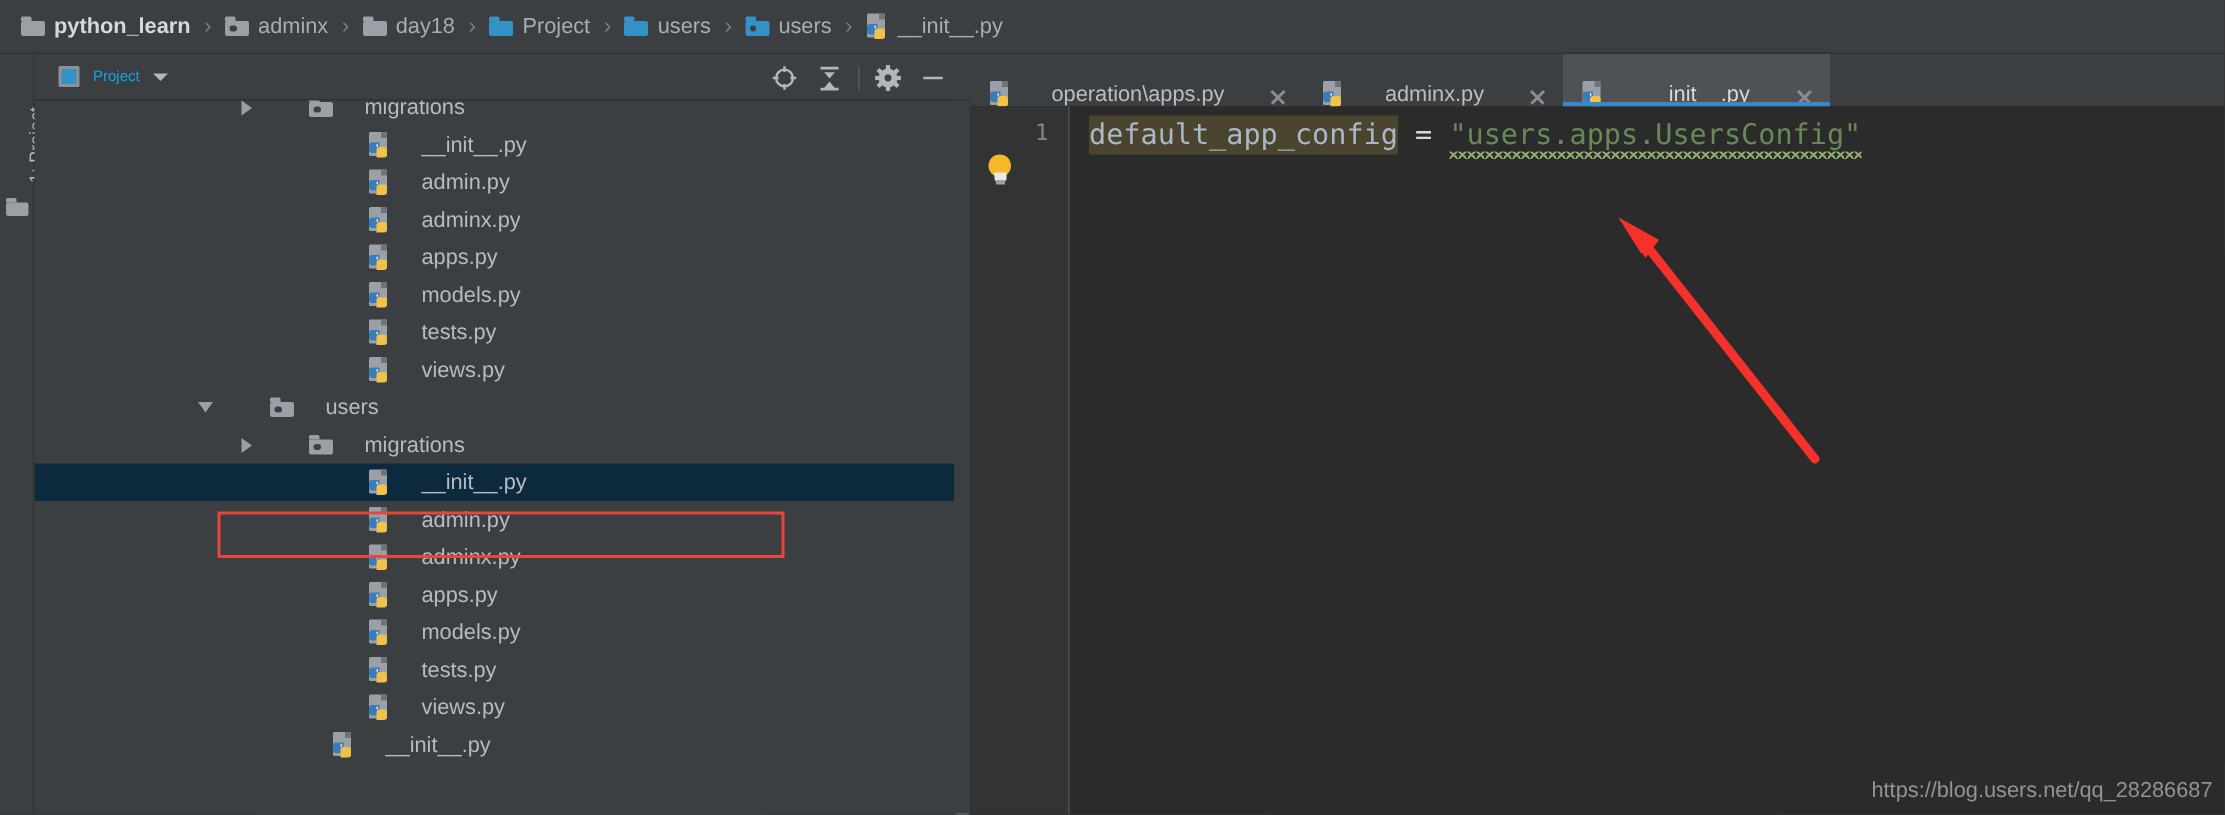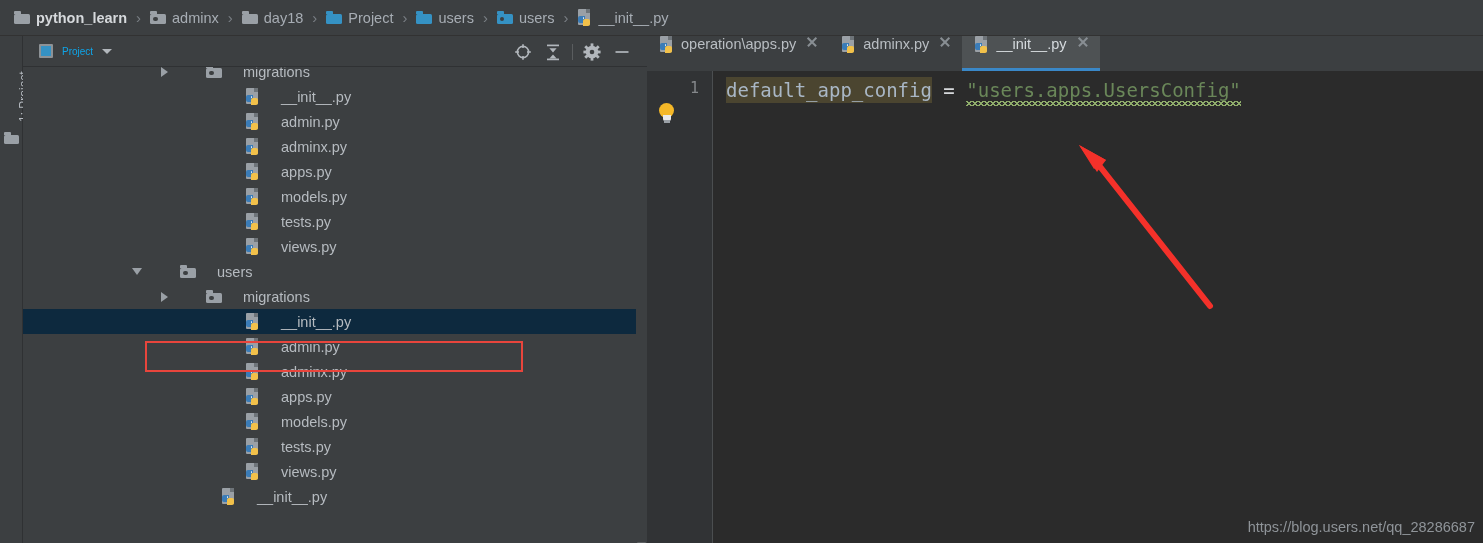--- a/index.html
+++ b/index.html
@@ -167,22 +167,22 @@
   
   .editor-area {
     position: absolute; left: 647px; top: 36px; width: 836px; height: 507px;
     background: #2b2b2b;
   }
   .tabbar {
     position: relative; height: 35px; width: 836px; background: #3c3f41;
     display: flex; align-items: stretch;
   }
   .etab {
-    position: relative; display: flex; align-items: flex-start;
-    padding: 0 11px 0 12px; height: 35px; background: #3c3f41;
+    position: relative; display: flex; align-items: flex-end;
+    padding: 0 11px 0 12px; height: 35px; background: #3c3f41; gap: 20px;
   }
   .etab.active { background: #4e5254; }
   .etab.active::after {
     content: ""; position: absolute; left: 0; bottom: 0; width: 100%; height: 3px;
     background: #3a88c8;
   }
   .etab-label { color: #b9bec3; font-size: 14.5px; margin-left: 7px; }
   .etab.active .etab-label { color: #d5dade; }
   .etab-close {
     margin-left: 10px; width: 12px; height: 12px; position: relative; flex: none;

